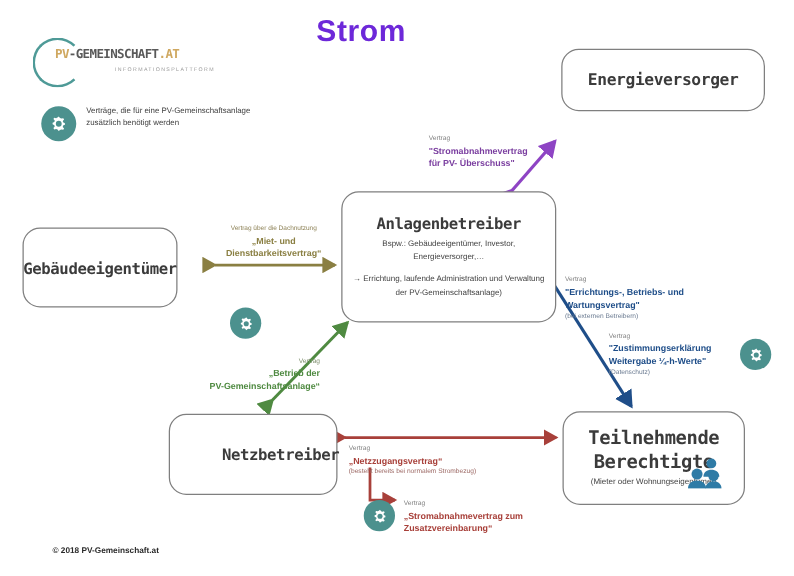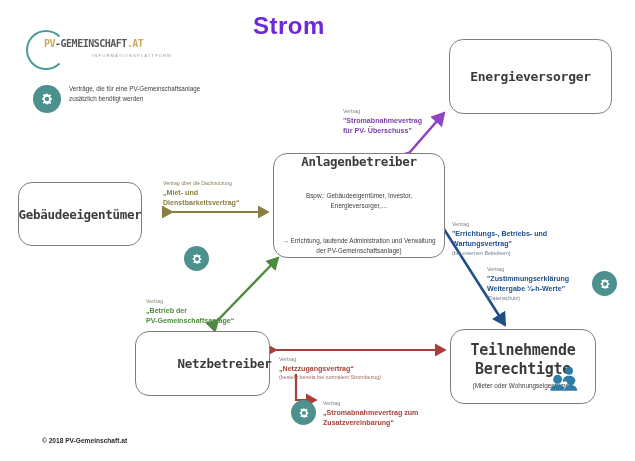--- a/index.html
+++ b/index.html
@@ -119,24 +119,24 @@
     padding: 0 8px;
   }
   .box-sub2 {
     font-size: 6.4px;
     color: #3e3e3e;
     line-height: 1.65;
     margin-top: 7px;
     padding: 0 7px;
   }
 
-  #box-energieversorger { left: 449px; top: 39px; width: 163px; height: 75px; }
+  #box-energieversorger { left: 449px; top: 39px; width: 163px; height: 50px; }
   #box-energieversorger .box-title { font-size: 13px; }
 
-  #box-anlagenbetreiber { left: 273px; top: 153px; width: 172px; height: 105px; justify-content: space-between; }
+  #box-anlagenbetreiber { left: 273px; top: 153px; width: 172px; height: 105px; }
   #box-anlagenbetreiber .box-title { font-size: 12.5px; }
 
   #box-gebaeude { left: 18px; top: 182px; width: 124px; height: 64px; }
   #box-gebaeude .box-title { font-size: 12.5px; }
 
   #box-netzbetreiber { left: 135px; top: 331px; width: 135px; height: 65px; padding-left: 44px; }
   #box-netzbetreiber .box-title { font-size: 12.5px; }
 
   #box-teilnehmende { left: 450px; top: 329px; width: 146px; height: 75px; }
   #box-teilnehmende .box-title { font-size: 15px; line-height: 1.25; }
@@ -160,25 +160,25 @@
     line-height: 1.48;
   }
   .lbl .note {
     font-size: 5.3px;
     line-height: 1.5;
   }
 
   #lbl-strom { left: 343px; top: 108px; width: 110px; }
   #lbl-strom .v { color: #7b3fa0; }
 
-  #lbl-dach { left: 163px; top: 180px; width: 112px; }
+  #lbl-dach { left: 163px; top: 180px; width: 112px; text-align: center; }
   #lbl-dach .k { color: #8c8055; font-size: 5.2px; }
   #lbl-dach .v { color: #8a7f42; }
 
-  #lbl-betrieb { left: 146px; top: 298px; width: 110px; text-align: left; }
+  #lbl-betrieb { left: 146px; top: 286px; width: 110px; text-align: right; }
   #lbl-betrieb .k { color: #7f8f6e; }
   #lbl-betrieb .v { color: #4f8a41; }
 
   #lbl-errichtung { left: 452px; top: 221px; width: 160px; }
   #lbl-errichtung .v { color: #1f4e89; }
   #lbl-errichtung .note { color: #6c7c92; }
 
   #lbl-zustimmung { left: 487px; top: 266px; width: 118px; }
   #lbl-zustimmung .v { color: #1f4e89; }
   #lbl-zustimmung .note { color: #6c7c92; }

